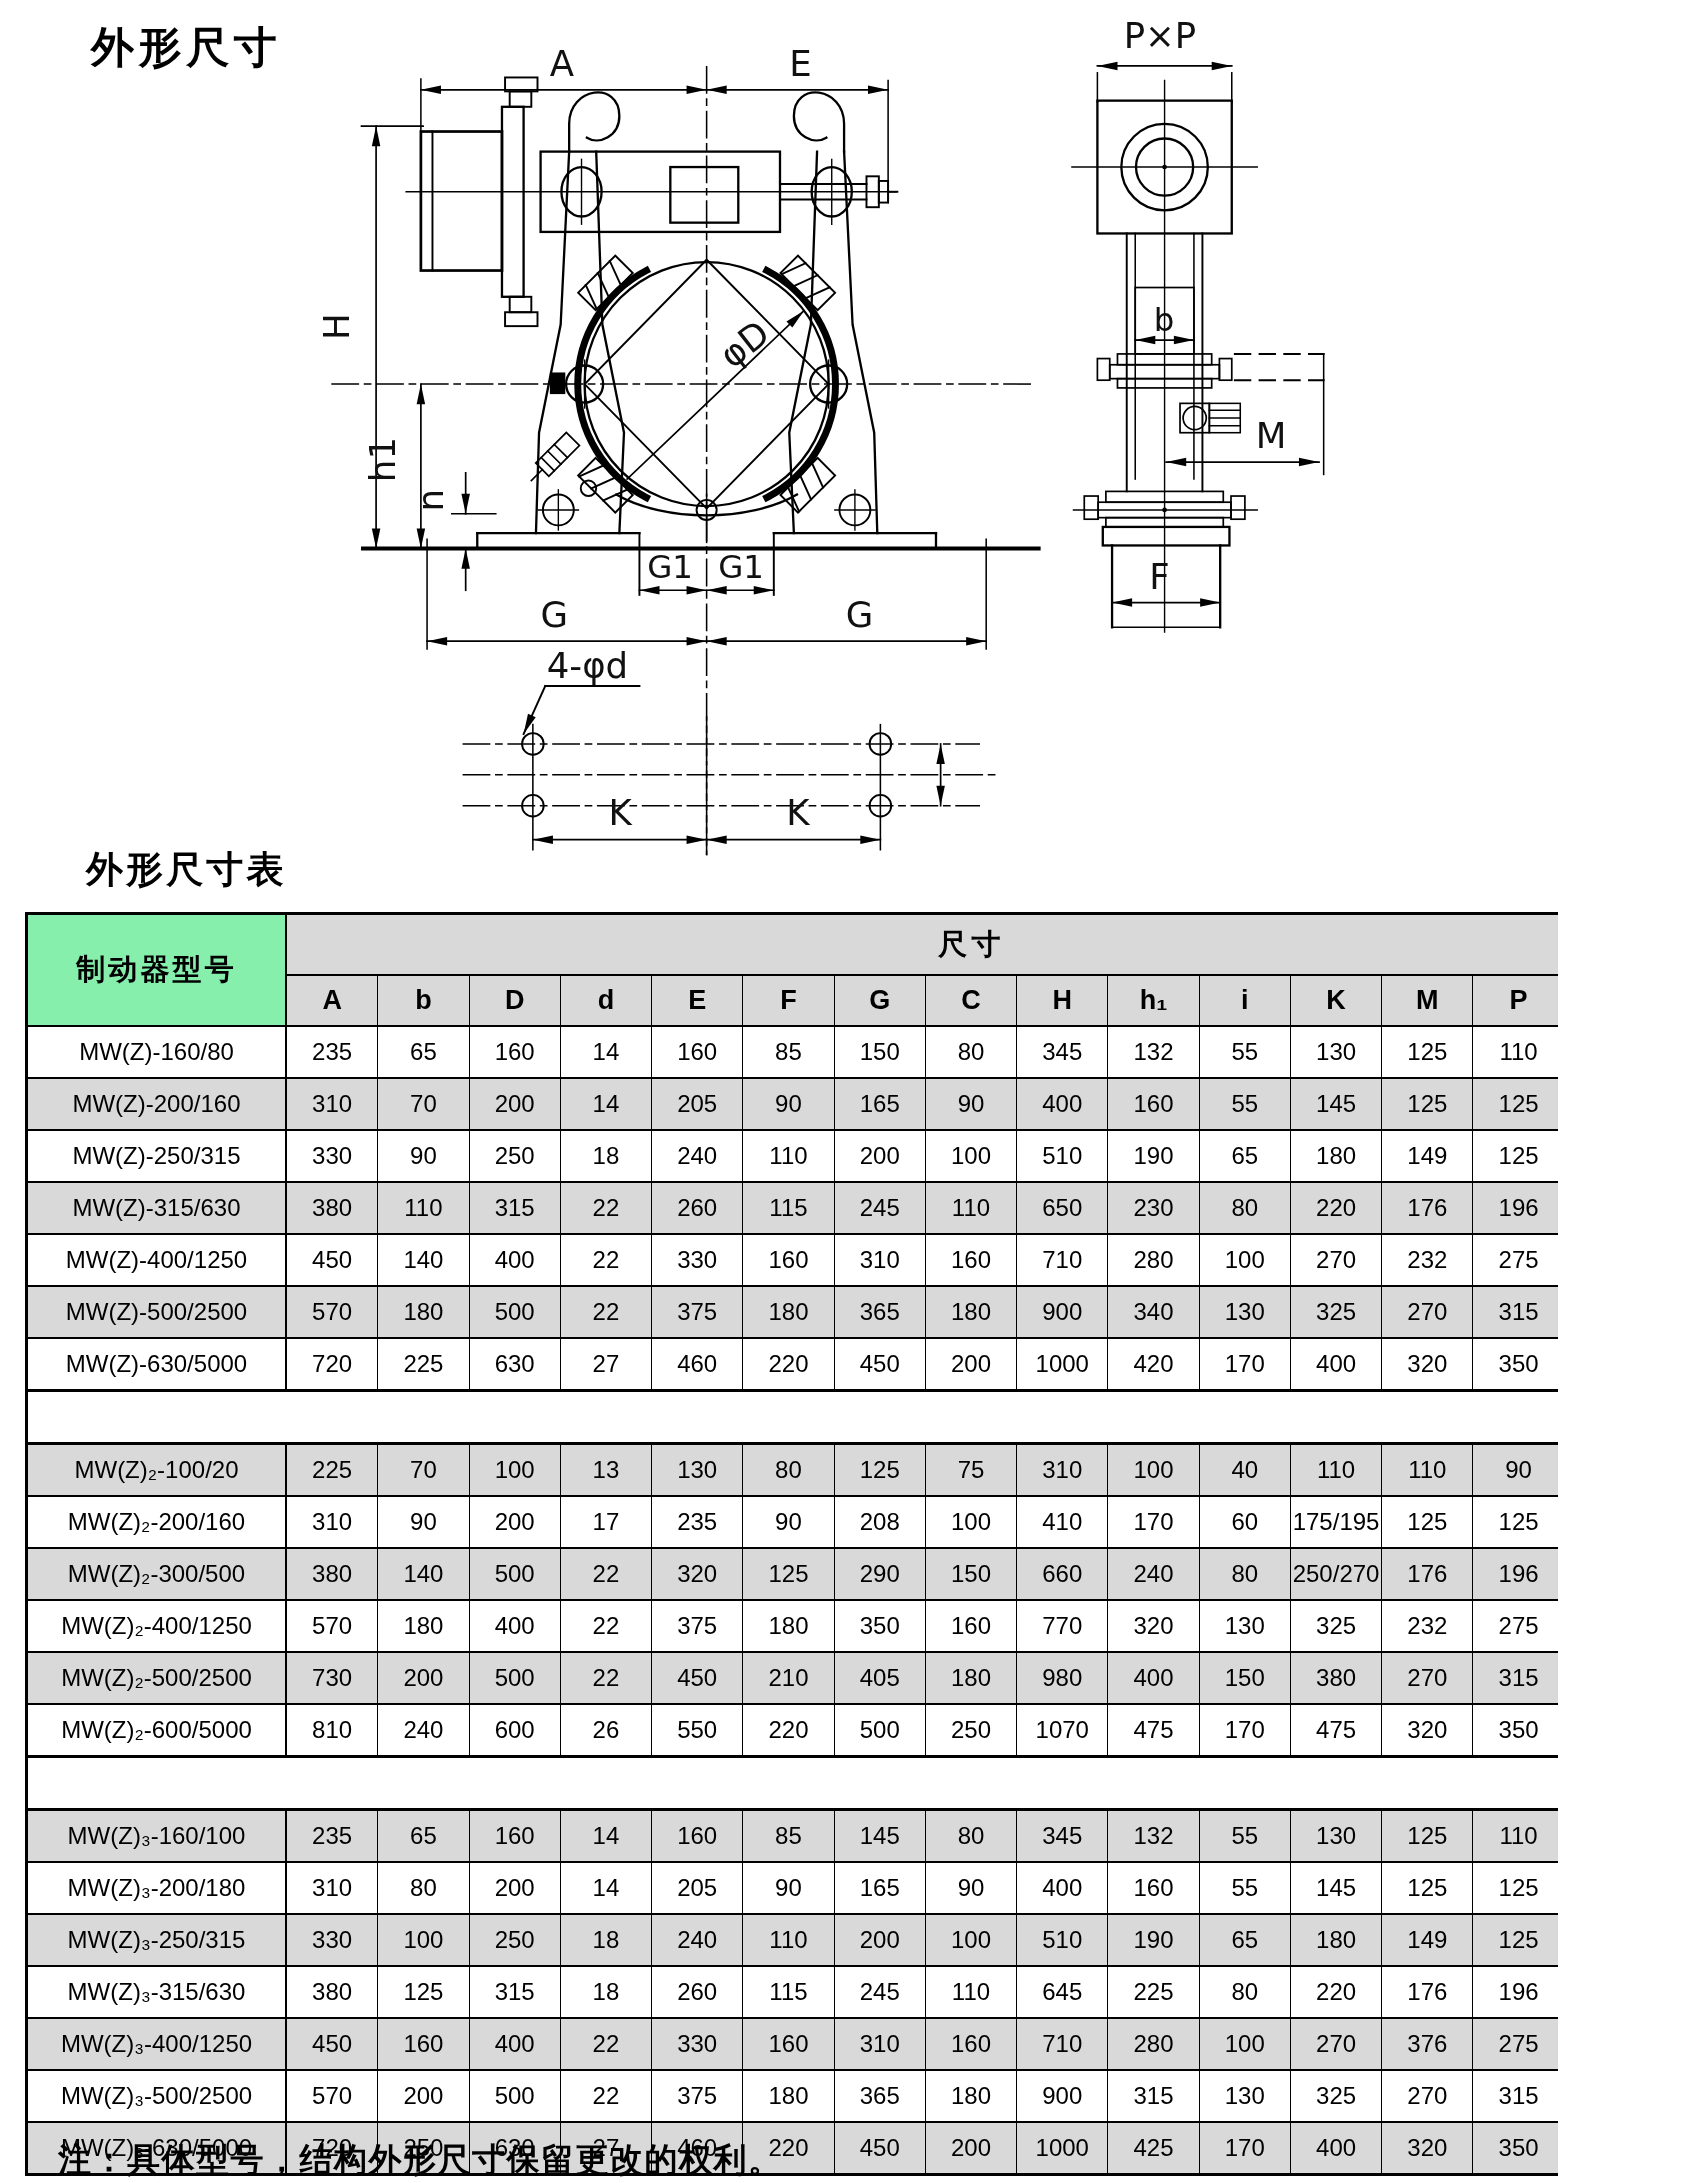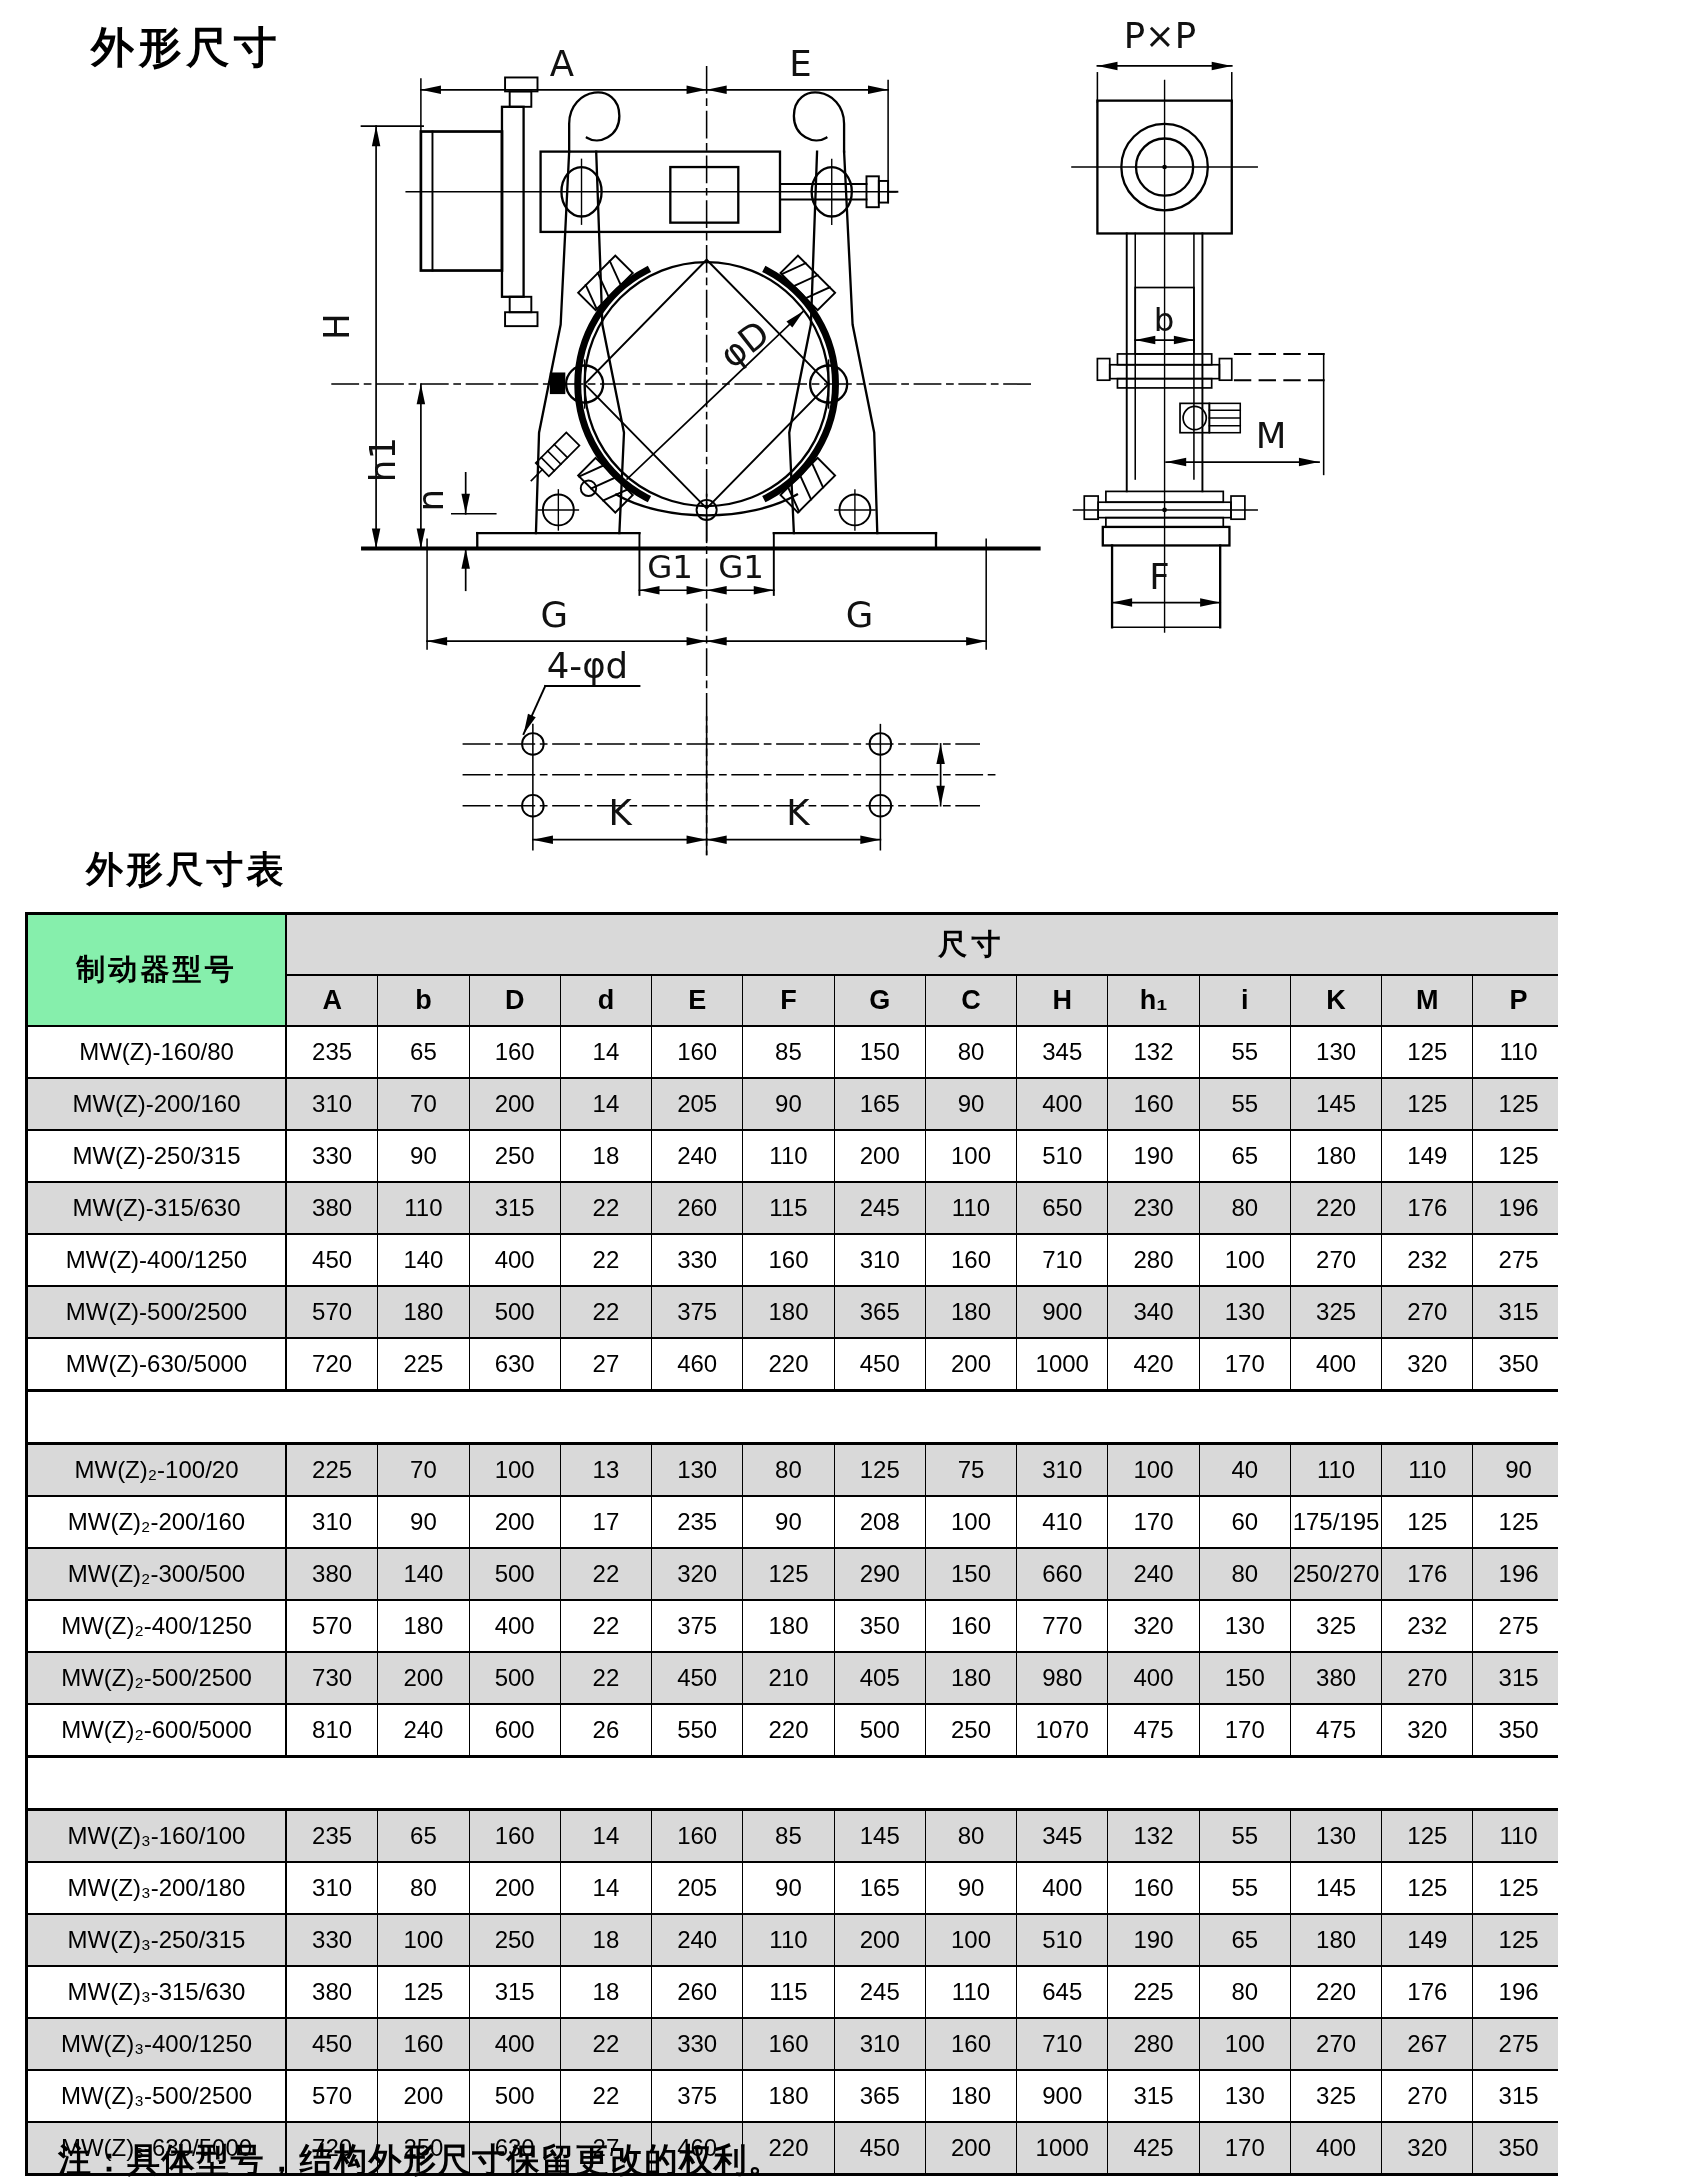--- a/index.html
+++ b/index.html
@@ -598,21 +598,21 @@
           <div class="cell">400</div>
           <div class="cell">22</div>
           <div class="cell">330</div>
           <div class="cell">160</div>
           <div class="cell">310</div>
           <div class="cell">160</div>
           <div class="cell">710</div>
           <div class="cell">280</div>
           <div class="cell">100</div>
           <div class="cell">270</div>
-          <div class="cell">267</div>
+          <div class="cell">376</div>
           <div class="cell">275</div>
           <div class="cell">18</div>
         </div>
         <div class="trow">
           <div class="cell model">MW(Z)₃-500/2500</div>
           <div class="cell">570</div>
           <div class="cell">200</div>
           <div class="cell">500</div>
           <div class="cell">22</div>
           <div class="cell">375</div>

